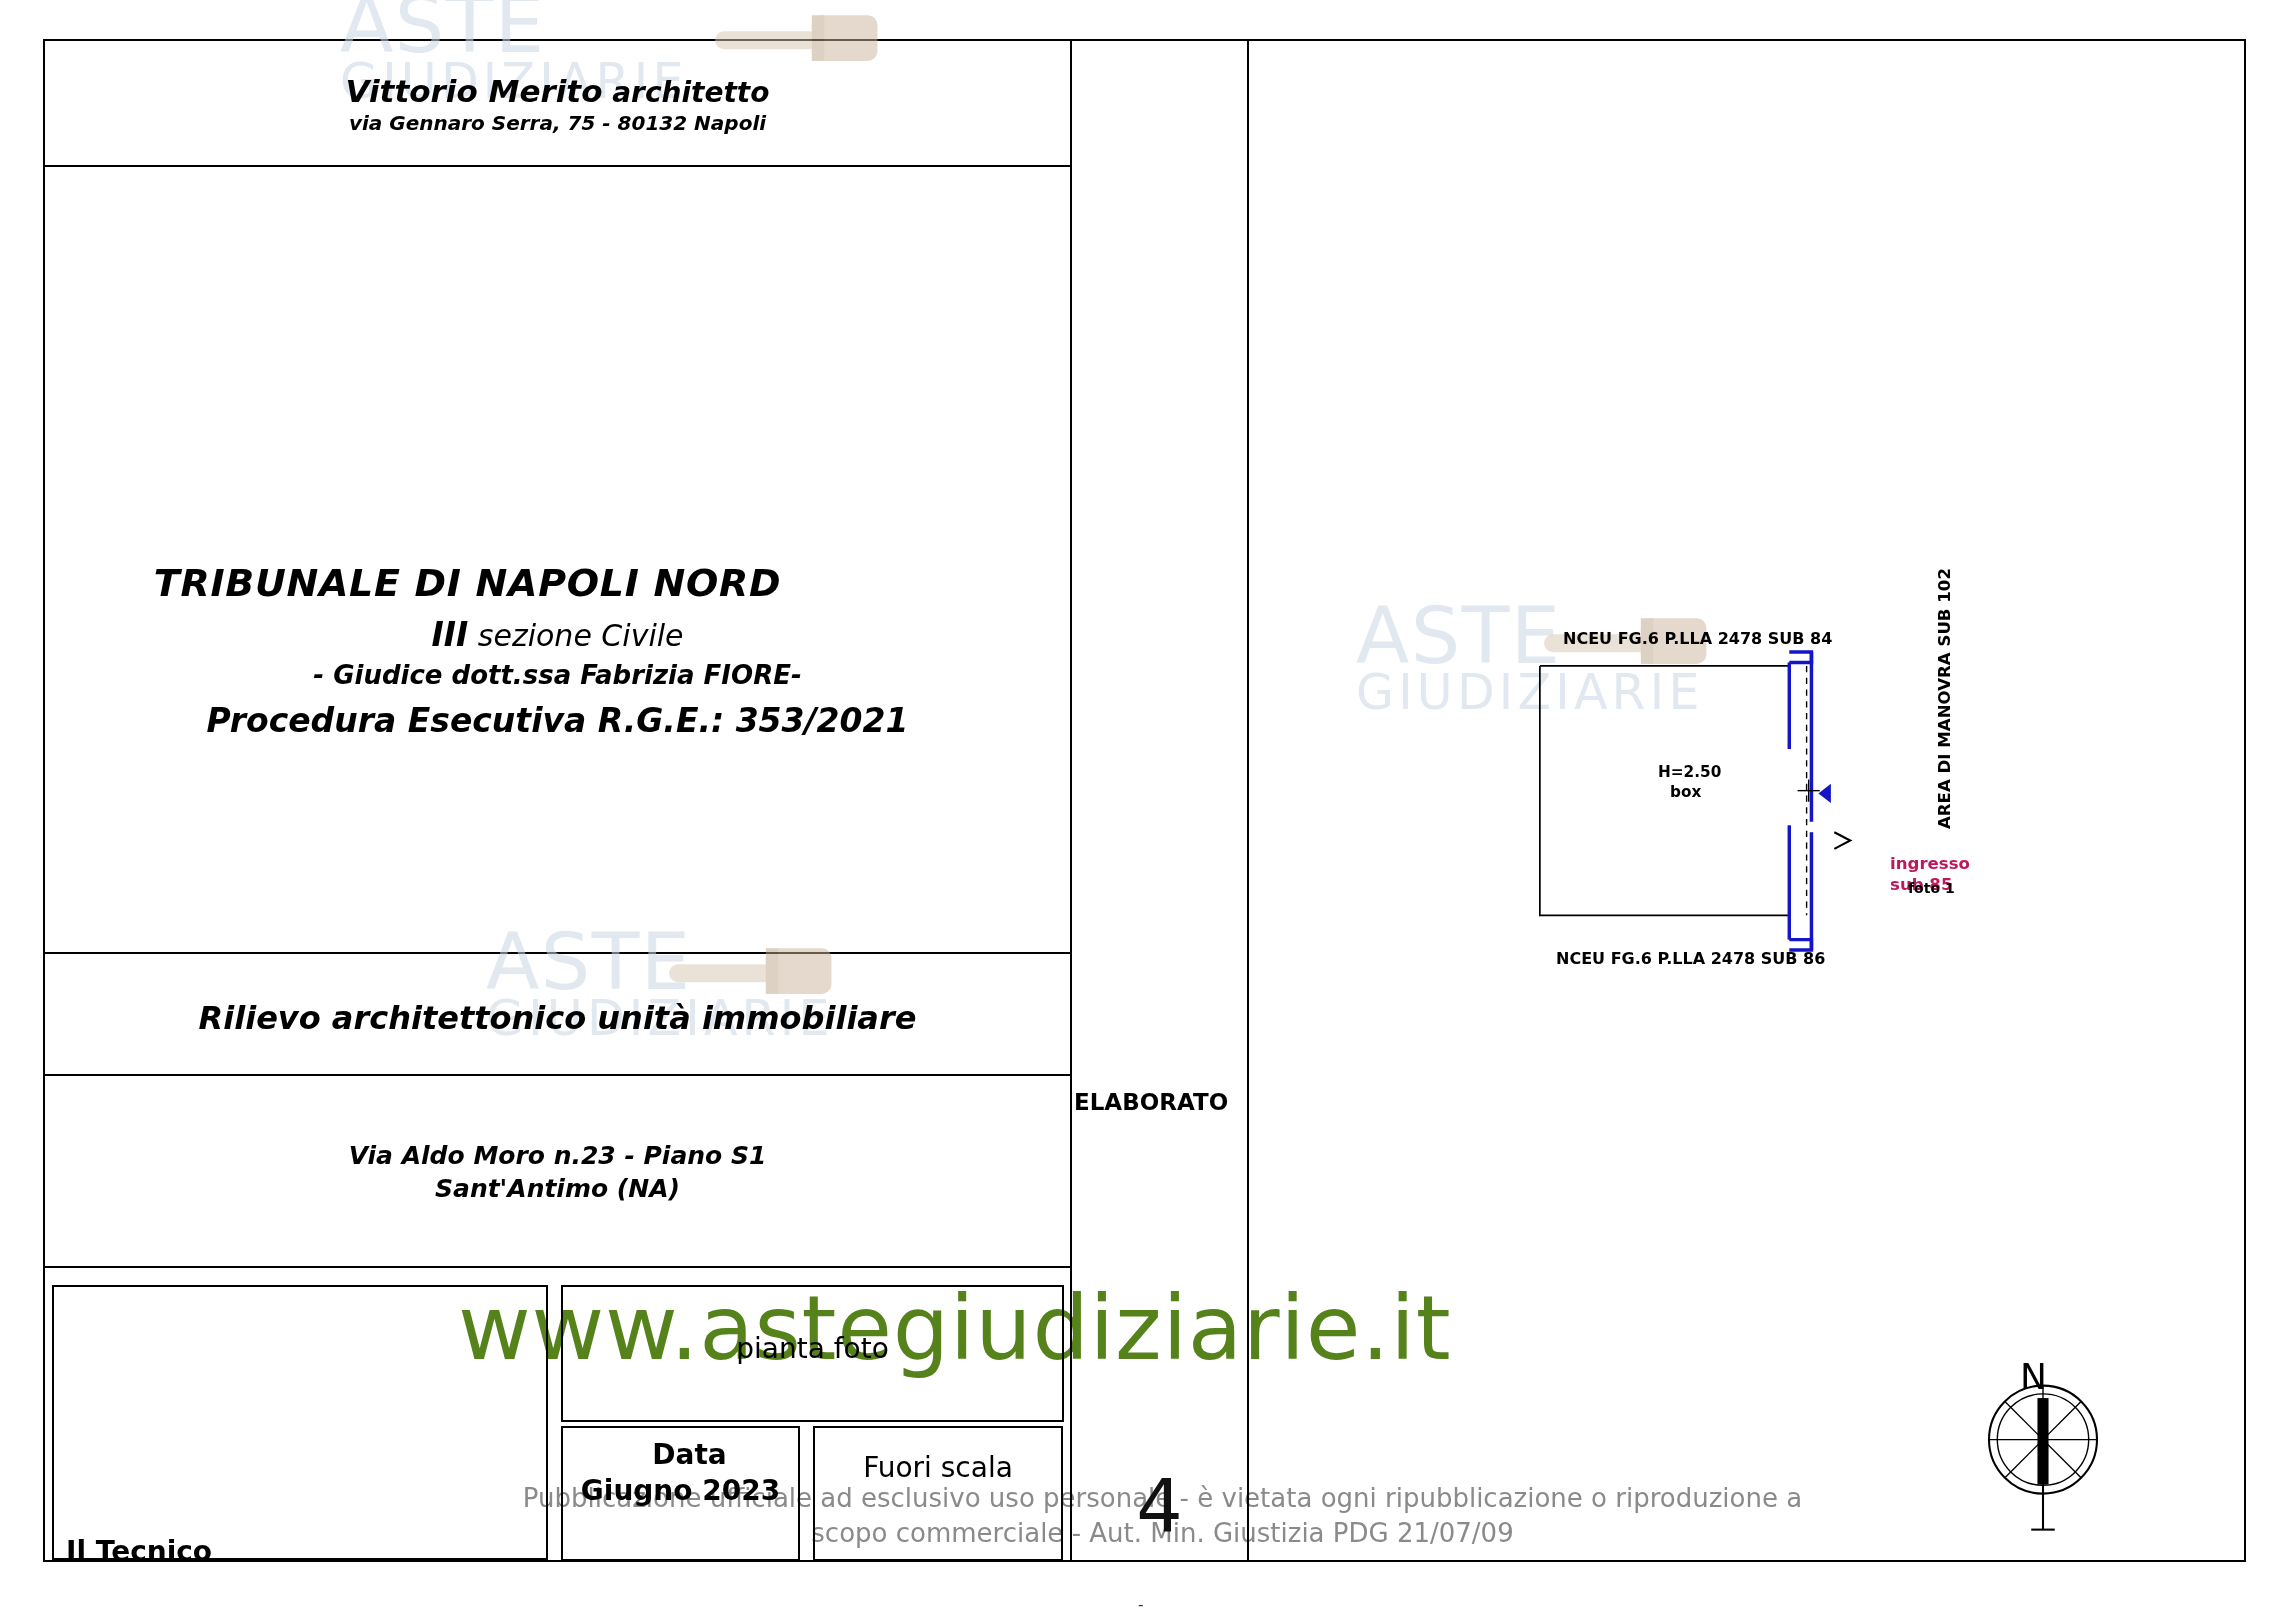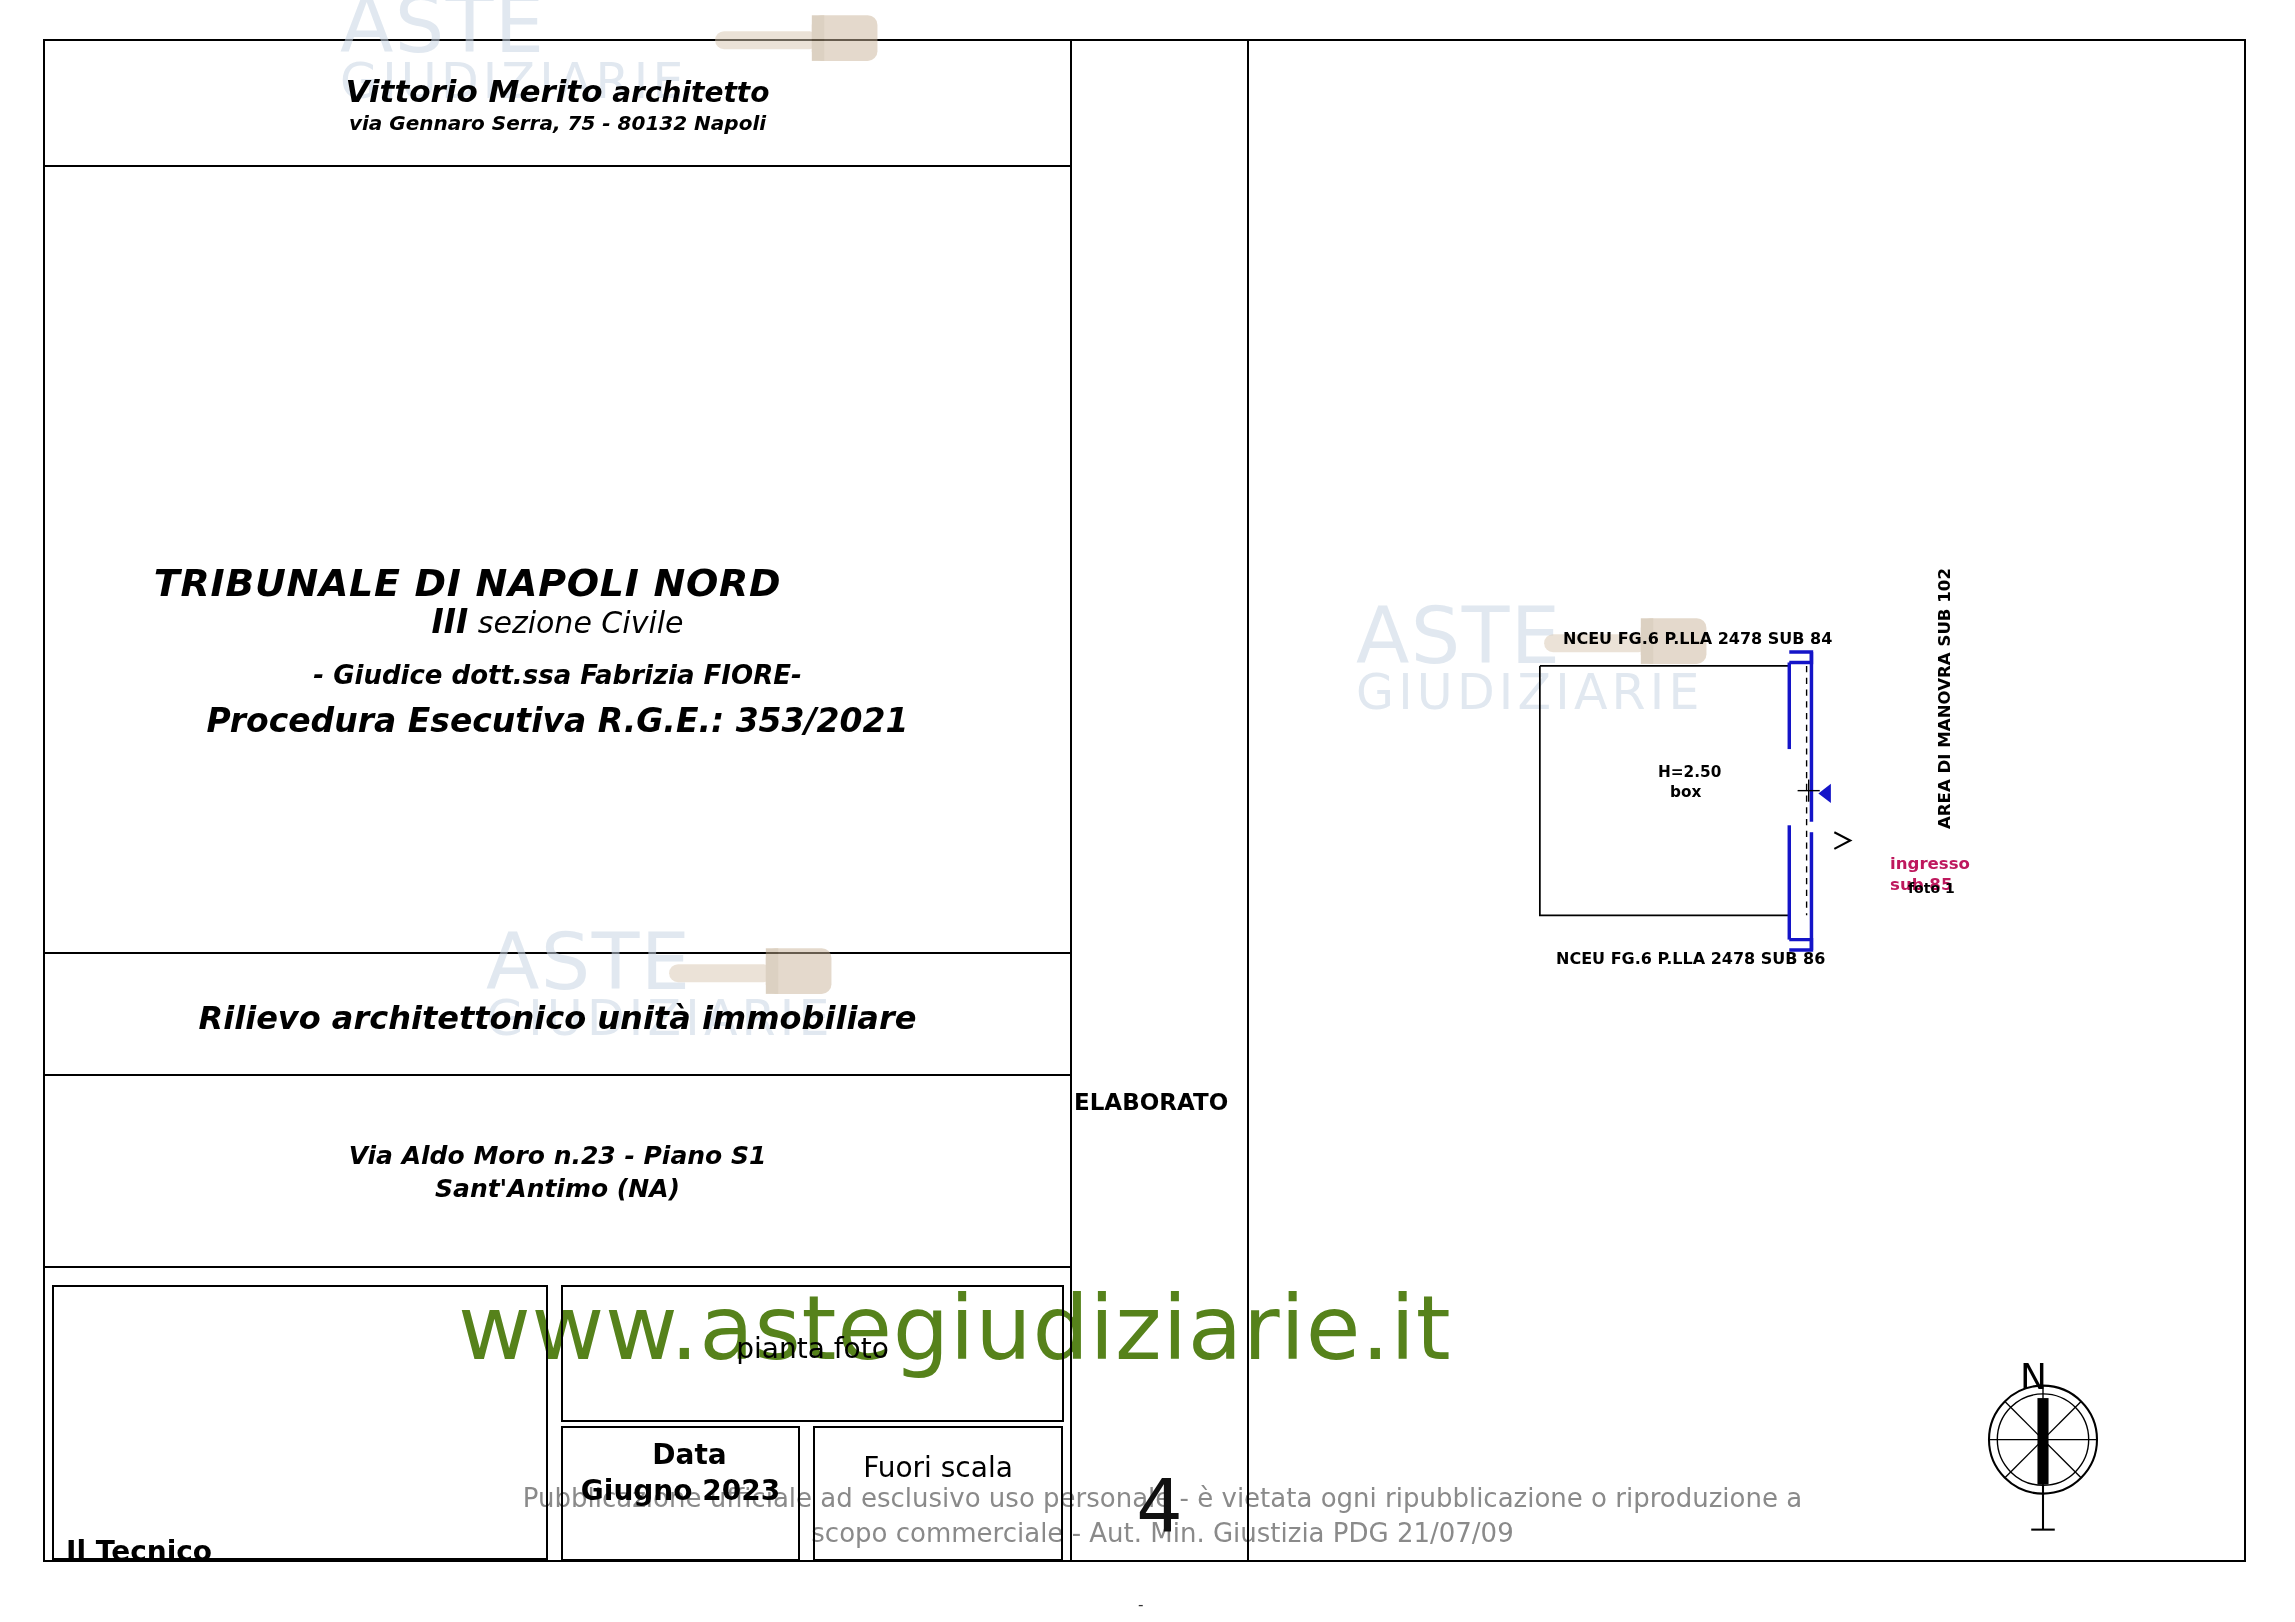--- a/index.html
+++ b/index.html
@@ -24,21 +24,21 @@
   
   .hr{position:absolute;left:43px;width:1029px;height:2.1px;background:#000;z-index:3;}
 
   
   .tb{position:absolute;z-index:6;text-align:center;}
   .arch-name{left:43px;top:73px;width:1029px;font-size:28px;font-style:italic;font-weight:bold;}
   .arch-name .big{font-size:31px;}
   .arch-addr{left:43px;top:111px;width:1029px;font-size:20px;font-weight:bold;font-style:italic;}
 
   .court{left:43px;top:561px;width:849px;font-size:38px;font-weight:bold;font-style:italic;letter-spacing:0.7px;}
-  .section{left:43px;top:602px;width:1029px;font-size:30px;font-style:italic;}
+  .section{left:43px;top:615px;width:1029px;font-size:30px;font-style:italic;}
   .section b{font-size:33px;font-weight:bold;}
   .judge{left:43px;top:660px;width:1029px;font-size:26px;font-weight:bold;font-style:italic;}
   .proc{left:43px;top:701px;width:1029px;font-size:33px;font-weight:bold;font-style:italic;}
 
   .rilievo{left:43px;top:999px;width:1029px;font-size:32px;font-weight:bold;font-style:italic;}
 
   .addr1{left:43px;top:1141px;width:1029px;font-size:25px;font-weight:bold;font-style:italic;}
   .addr2{left:43px;top:1174px;width:1029px;font-size:25px;font-weight:bold;font-style:italic;}
 
   .elaborato{position:absolute;left:1074px;top:1089px;width:171px;text-align:left;font-size:23px;font-weight:bold;z-index:6;}

